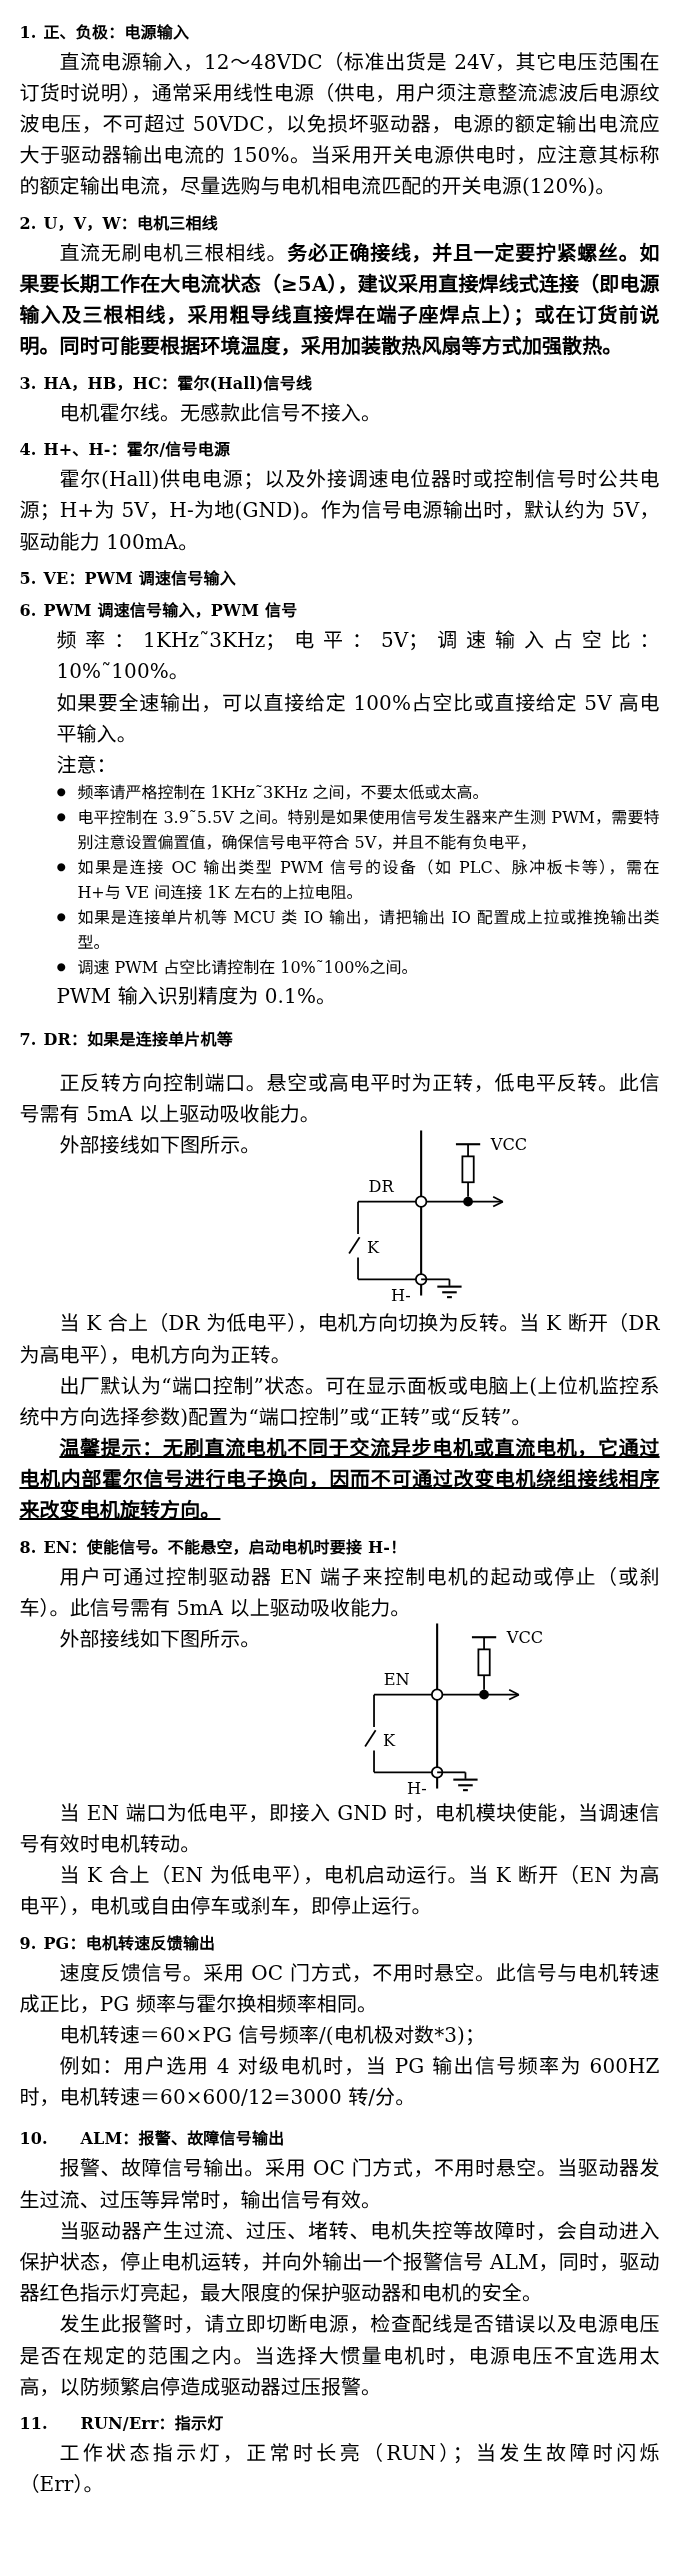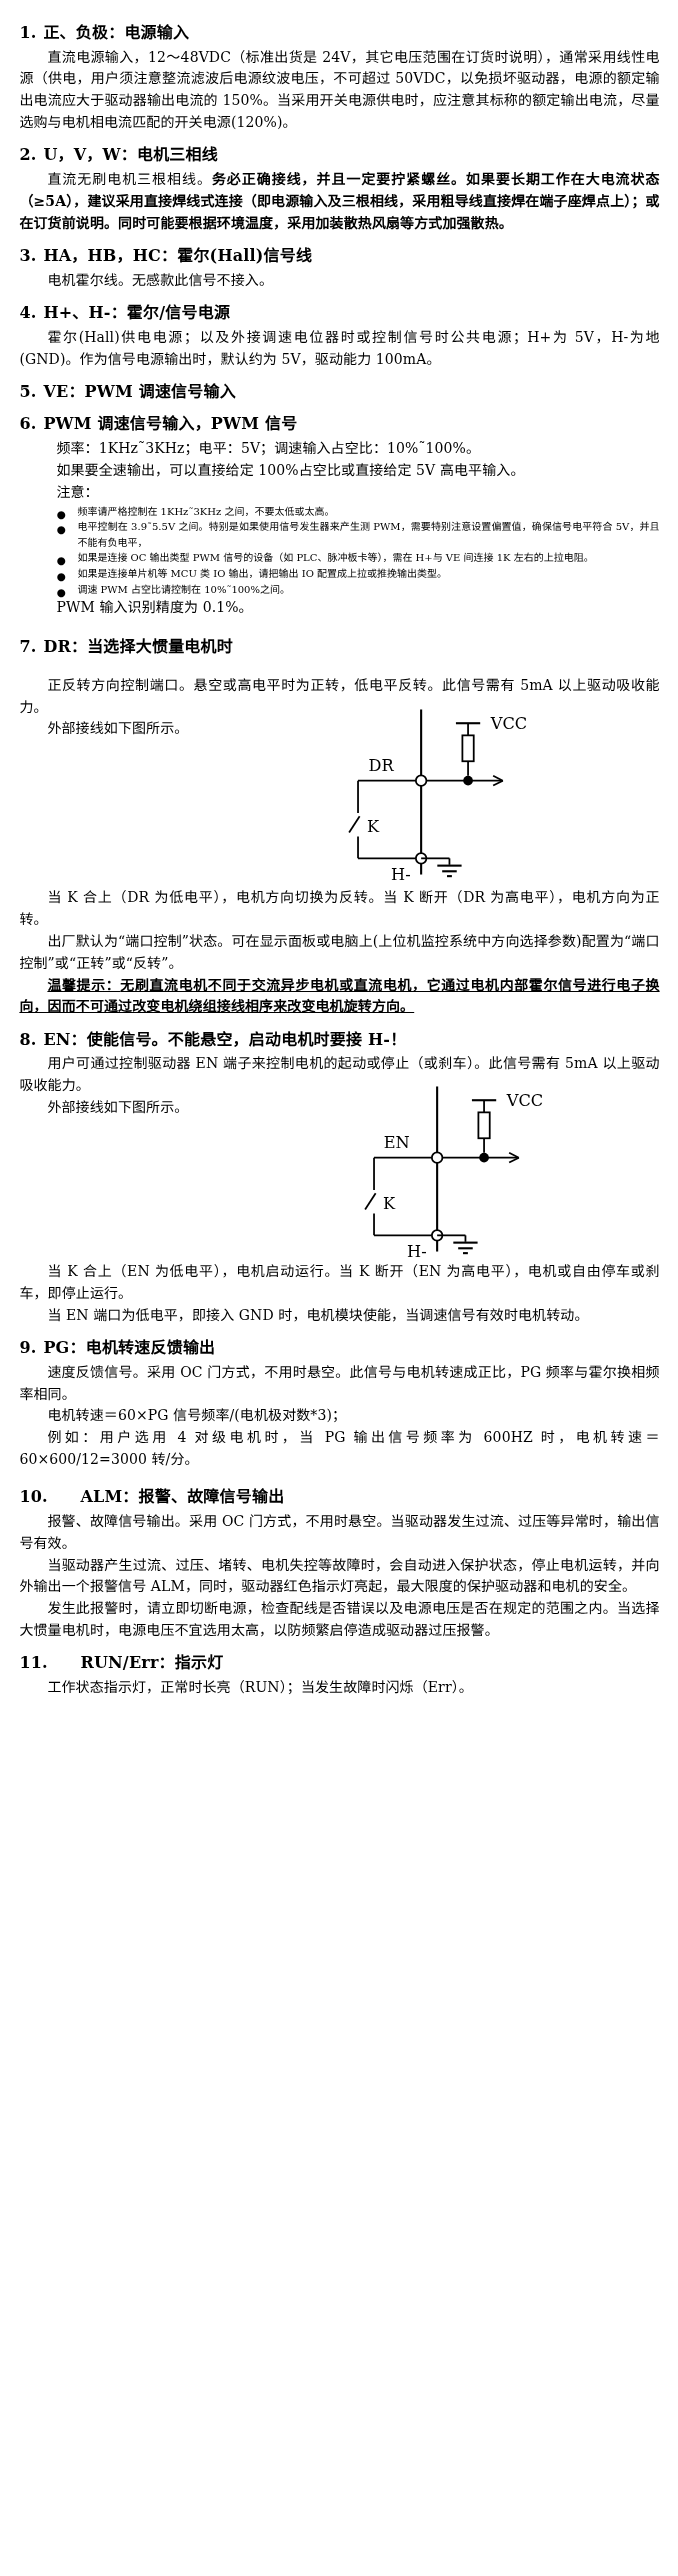--- a/index.html
+++ b/index.html
@@ -40,21 +40,21 @@
   }
   .sec-head.wide .num {
     width: 61px;
   }
   .sec-head .htext {
     flex: 1 1 auto;
   }
 
   
   p.body {
-    font-size: 14px;
+    font-size: 20px;
     line-height: 1.56;
     text-align: justify;
     text-justify: inter-ideograph;
     margin: 0 0 0 0;
     text-indent: 2em;
     letter-spacing: 0.1px;
   }
   p.body.noindent {
     text-indent: 0;
   }
@@ -67,21 +67,21 @@
   }
 
   
   ul.bullets {
     list-style: none;
     margin: 0;
     padding: 0 0 0 37px;
   }
   ul.bullets > li {
     position: relative;
-    font-size: 10px;
+    font-size: 16px;
     line-height: 1.56;
     text-align: justify;
     text-justify: inter-ideograph;
     margin: 0 0 0 0;
     padding-left: 21px;
   }
   ul.bullets > li::before {
     content: "\25CF";
     position: absolute;
     left: 0;
@@ -153,21 +153,21 @@
     <li>频率请严格控制在 1KHz˜3KHz 之间，不要太低或太高。</li>
     <li>电平控制在 3.9˜5.5V 之间。特别是如果使用信号发生器来产生测 PWM，需要特别注意设置偏置值，确保信号电平符合 5V，并且不能有负电平，</li>
     <li>如果是连接 OC 输出类型 PWM 信号的设备（如 PLC、脉冲板卡等），需在 H+与 VE 间连接 1K 左右的上拉电阻。</li>
     <li>如果是连接单片机等 MCU 类 IO 输出，请把输出 IO 配置成上拉或推挽输出类型。</li>
     <li>调速 PWM 占空比请控制在 10%˜100%之间。</li>
   </ul>
   <p class="body noindent" style="padding-left:37px;">PWM 输入识别精度为 0.1%。</p>
 
   <div class="sec-head" style="margin-top:18px;">
     <span class="num">7.</span>
-    <span class="htext">DR：当选择大惯量电机时</span>
+    <span class="htext">DR：如果是连接单片机等</span>
   </div>
   <p class="body" style="margin-top:17px;">正反转方向控制端口。悬空或高电平时为正转，低电平反转。此信号需有 5mA 以上驱动吸收能力。</p>
   <p class="body">外部接线如下图所示。</p>
 
   <div class="fig-wrap">
     <div class="fig" style="left:301px; top:-37px;">
       <svg width="267" height="178" viewBox="0 0 330 220">
 
         <line x1="125" y1="8" x2="125" y2="212" stroke="#000" stroke-width="2.6"></line>
 
@@ -249,22 +249,22 @@
         <line x1="157" y1="214" x2="163" y2="214" stroke="#000" stroke-width="2.6"></line>
         <text x="91" y="84" font-size="20" text-anchor="end">EN</text>
         <text x="58" y="160" font-size="20">K</text>
         <text x="112" y="219" font-size="20" text-anchor="end">H-</text>
         <text x="211" y="32" font-size="20">VCC</text>
       </svg>
     </div>
   </div>
   <div style="height:142px;"></div>
 
+  <p class="body">当 EN 端口为低电平，即接入 GND 时，电机模块使能，当调速信号有效时电机转动。</p>
   <p class="body">当 K 合上（EN 为低电平），电机启动运行。当 K 断开（EN 为高电平），电机或自由停车或刹车，即停止运行。</p>
-  <p class="body">当 EN 端口为低电平，即接入 GND 时，电机模块使能，当调速信号有效时电机转动。</p>
 
   <div class="sec-head">
     <span class="num">9.</span>
     <span class="htext">PG：电机转速反馈输出</span>
   </div>
   <p class="body">速度反馈信号。采用 OC 门方式，不用时悬空。此信号与电机转速成正比，PG 频率与霍尔换相频率相同。</p>
   <p class="body">电机转速＝60×PG 信号频率/(电机极对数*3)；</p>
   <p class="body">例如：用户选用 4 对级电机时，当 PG 输出信号频率为 600HZ 时，电机转速＝60×600/12=3000 转/分。</p>
 
   <div class="sec-head wide" style="margin-top:16px;">

